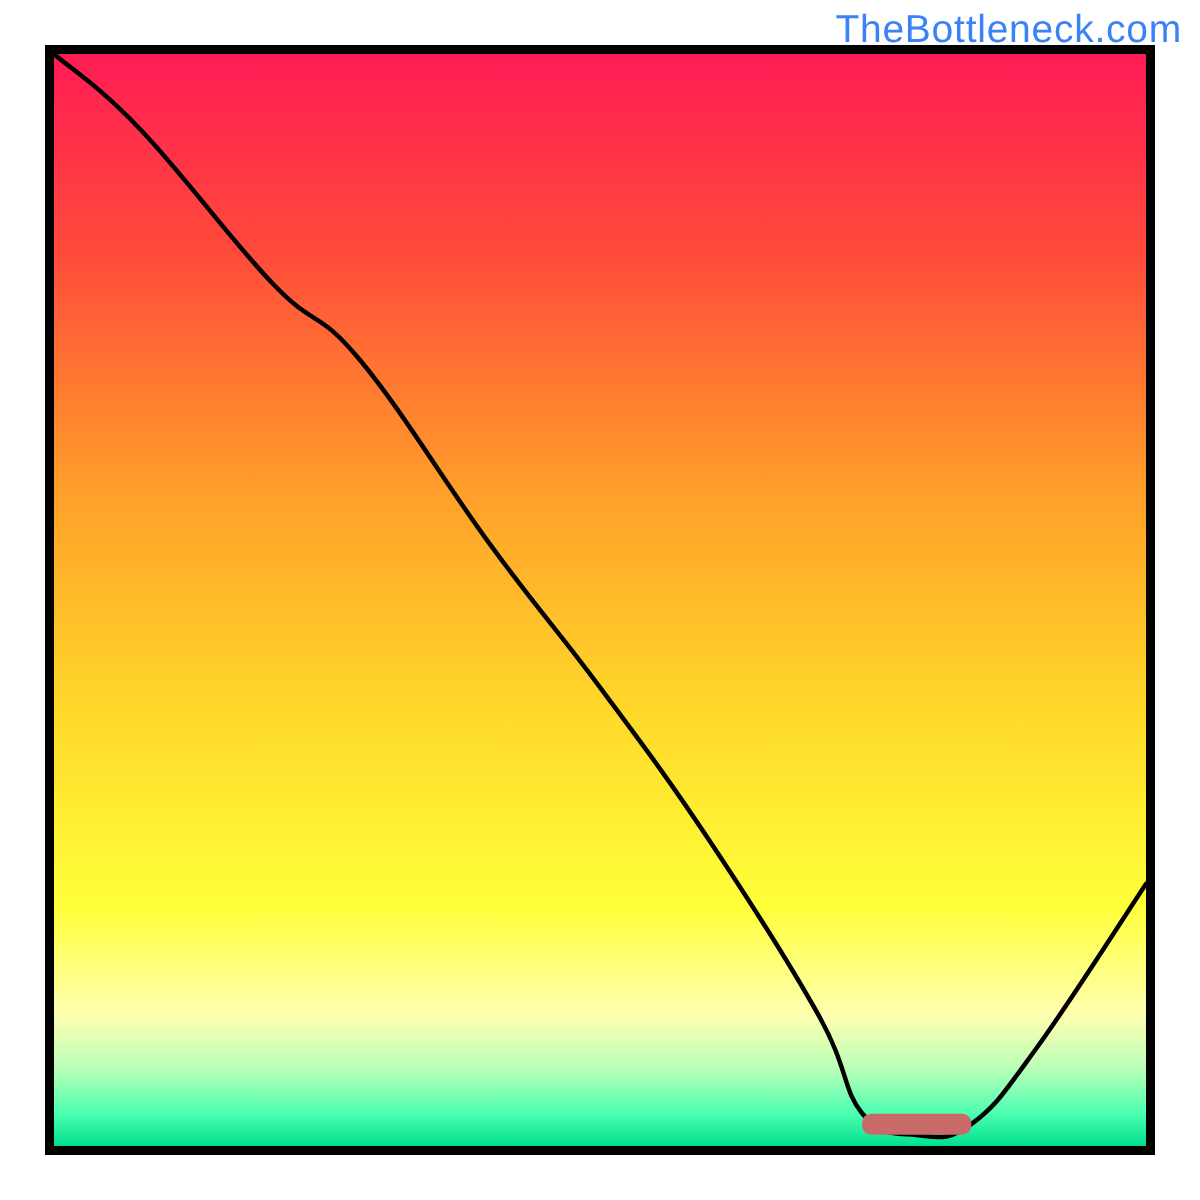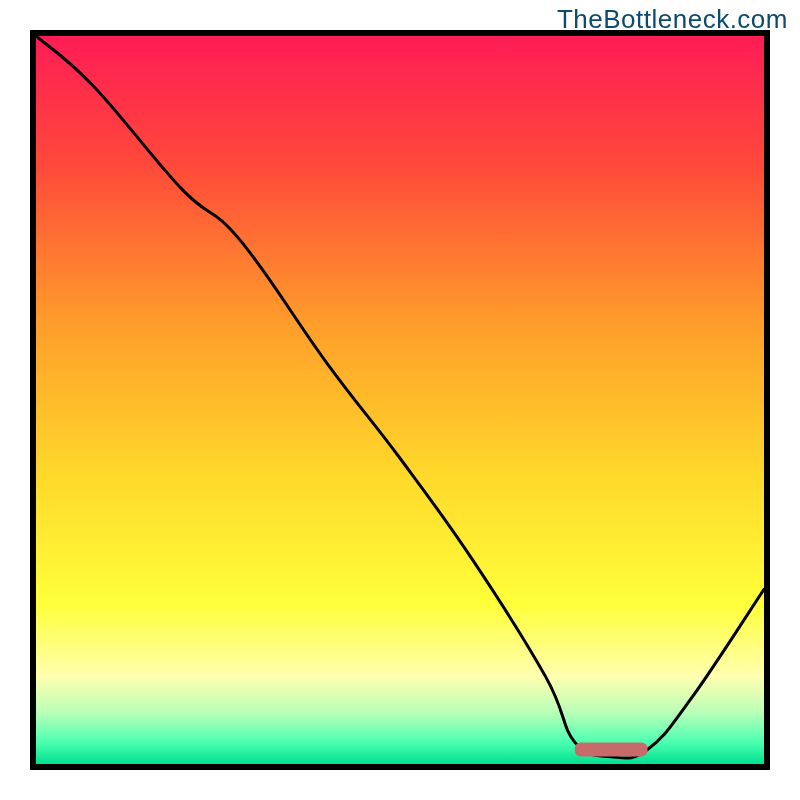--- a/index.html
+++ b/index.html
@@ -12,21 +12,21 @@
   }
   .container {
     position: relative;
     width: 800px;
     height: 800px;
   }
   .watermark {
     position: absolute;
     top: 4px;
     right: 12px;
-    color: #0c4a6e;
+    color: #3b82f6;
     font-size: 26px;
     font-weight: 500;
     letter-spacing: 0.5px;
     z-index: 10;
   }
   .plot-area {
     position: absolute;
     top: 30px;
     left: 30px;
     width: 740px;

